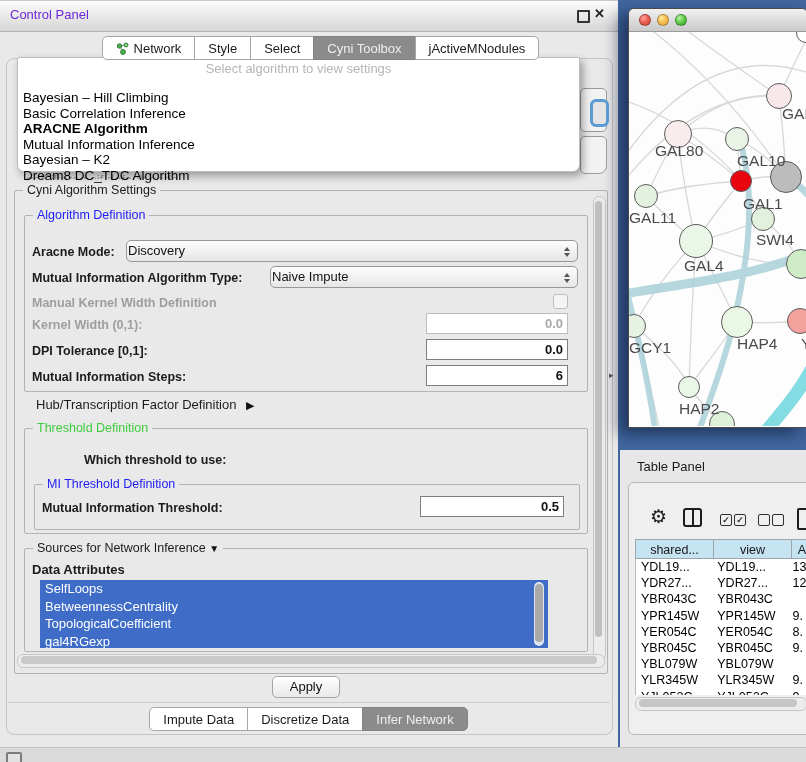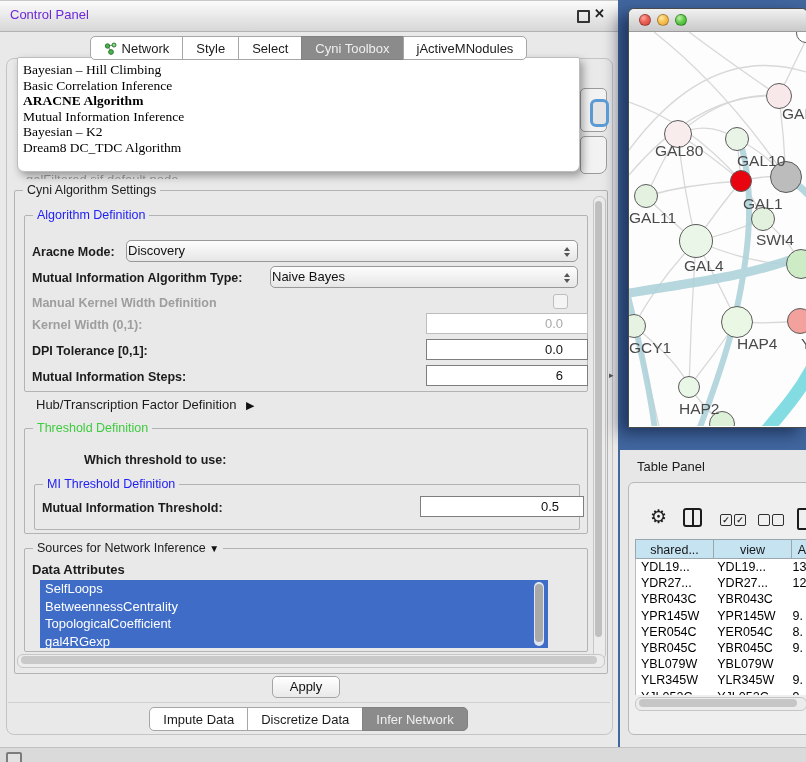--- a/index.html
+++ b/index.html
@@ -39,21 +39,21 @@
   .gtitle.green{color:#3ecb3e;}
   .flabel{font-size:12.5px;font-weight:bold;color:#1c1c1c;white-space:nowrap;}
   .flabel.dis{color:#9e9e9e;}
   .combo{background:linear-gradient(#fdfdfd,#e6e6e6);border:1px solid #989898;border-radius:5px;height:20px;
     font-size:13px;color:#111;line-height:20px;padding-left:1px;box-sizing:content-box;}
   .stepper{position:absolute;right:7px;top:3px;display:flex;flex-direction:column;align-items:center;}
   .stepper i{display:block;width:0;height:0;border:3px solid transparent;}
   .stepper .up{border-bottom:4px solid #555;}
   .stepper .dn{border-top:4px solid #555;margin-top:2px;}
   .tfield{background:#fff;border:1px solid #7e7e7e;font-size:13px;color:#111;text-align:right;
-    padding-right:24px;height:19px;line-height:19px;}
+    padding-right:4px;height:19px;line-height:19px;font-weight:bold;}
   .tfield.dis{border:1px solid #bdbdbd;color:#a9a9a9;}
   .checkbox{width:13px;height:13px;border:1px solid #bdbdbd;border-radius:3px;background:#f4f4f4;}
   .tri{font-size:11px;color:#111;}
   
   .sb-track{background:#ececec;border:1px solid #c6c6c6;border-radius:6px;}
   .sb-thumb{position:absolute;background:#bfbfbf;border-radius:4px;}
   
   .attr-list{background:#fff;overflow:hidden;}
   .attr-item{height:17.5px;background:#3e6cc7;color:#fff;font-size:13px;line-height:17px;padding-left:5px;}
   .btn{background:linear-gradient(#ffffff,#e9e9e9);border:1px solid #a5a5a5;border-radius:5px;
@@ -99,21 +99,21 @@
 <div id="root">
 
   <div class="abs cp-titlebar"></div>
   <div class="abs cp-title">Control Panel</div>
   <div class="abs float-btn"></div>
   <div class="abs close-btn">✕</div>
 
   <div class="abs dock"></div>
   <div class="abs dock-divider"></div>
 
-  <div id="top-tabs" class="abs tabrow" style="top:36px;">
+  <div id="top-tabs" class="abs tabrow" style="top:36px;margin-left:12px;">
       <div class="tab">
         <svg width="13" height="13">
           <line x1="4" y1="4" x2="10" y2="3" stroke="#888"></line>
           <line x1="4" y1="4" x2="7" y2="10" stroke="#888"></line>
           <circle cx="3.5" cy="4" r="2.2" fill="#4caf50" stroke="#2e7d32"></circle>
           <circle cx="10" cy="3" r="2" fill="#8bd48e" stroke="#2e7d32"></circle>
           <circle cx="7" cy="10" r="2.4" fill="#4caf50" stroke="#2e7d32"></circle>
         </svg>
         <span>Network</span>
       </div>
@@ -132,21 +132,22 @@
     </div>
 
   <div class="abs frag" style="left:580px;top:88px;width:25px;height:42px;"></div>
   <div class="abs focus-box"></div>
   <div class="abs frag" style="left:580px;top:136px;width:25px;height:36px;border-radius:5px 5px 8px 5px;"></div>
   <div class="abs ghost-clip">
     <span class="ghost-text">galFiltered.sif default node</span>
   </div>
 
   <div class="abs dd-popup">
-    <div id="dd-items" style="position:absolute;left:0;top:4px;width:100%;font-family:Liberation Serif, serif;">
+    <div class="abs dd-placeholder">Select algorithm to view settings</div>
+    <div id="dd-items" style="position:absolute;left:0;top:32px;width:100%;">
         <div class="dd-item">Bayesian – Hill Climbing</div>
         <div class="dd-item">Basic Correlation Inference</div>
         <div class="dd-item bold">ARACNE Algorithm</div>
         <div class="dd-item">Mutual Information Inference</div>
         <div class="dd-item">Bayesian – K2</div>
         <div class="dd-item">Dream8 DC_TDC Algorithm</div>
       </div>
   </div>
 
   <div class="abs group" style="left:14px;top:190px;width:592px;height:482px;">
@@ -163,21 +164,21 @@
   <div class="abs flabel" style="left:32px;top:245px;">Aracne Mode:</div>
   <div class="abs combo" style="left:126px;top:240px;width:449px;">
     <span>Discovery</span>
     <span class="stepper">
         <i class="up"></i>
         <i class="dn"></i>
       </span>
   </div>
   <div class="abs flabel" style="left:32px;top:271px;">Mutual Information Algorithm Type:</div>
   <div class="abs combo" style="left:270px;top:266px;width:305px;">
-    <span>Naive Bayes</span>
+    <span>Naive Impute</span>
     <span class="stepper">
         <i class="up"></i>
         <i class="dn"></i>
       </span>
   </div>
   <div class="abs flabel dis" style="left:32px;top:296px;">Manual Kernel Width Definition</div>
   <div class="abs checkbox" style="left:553px;top:294px;"></div>
   <div class="abs flabel dis" style="left:32px;top:318px;">Kernel Width (0,1):</div>
   <div class="abs tfield dis" style="left:426px;top:313px;width:136px;">0.0</div>
   <div class="abs flabel" style="left:32px;top:344px;">DPI Tolerance [0,1]:</div>

